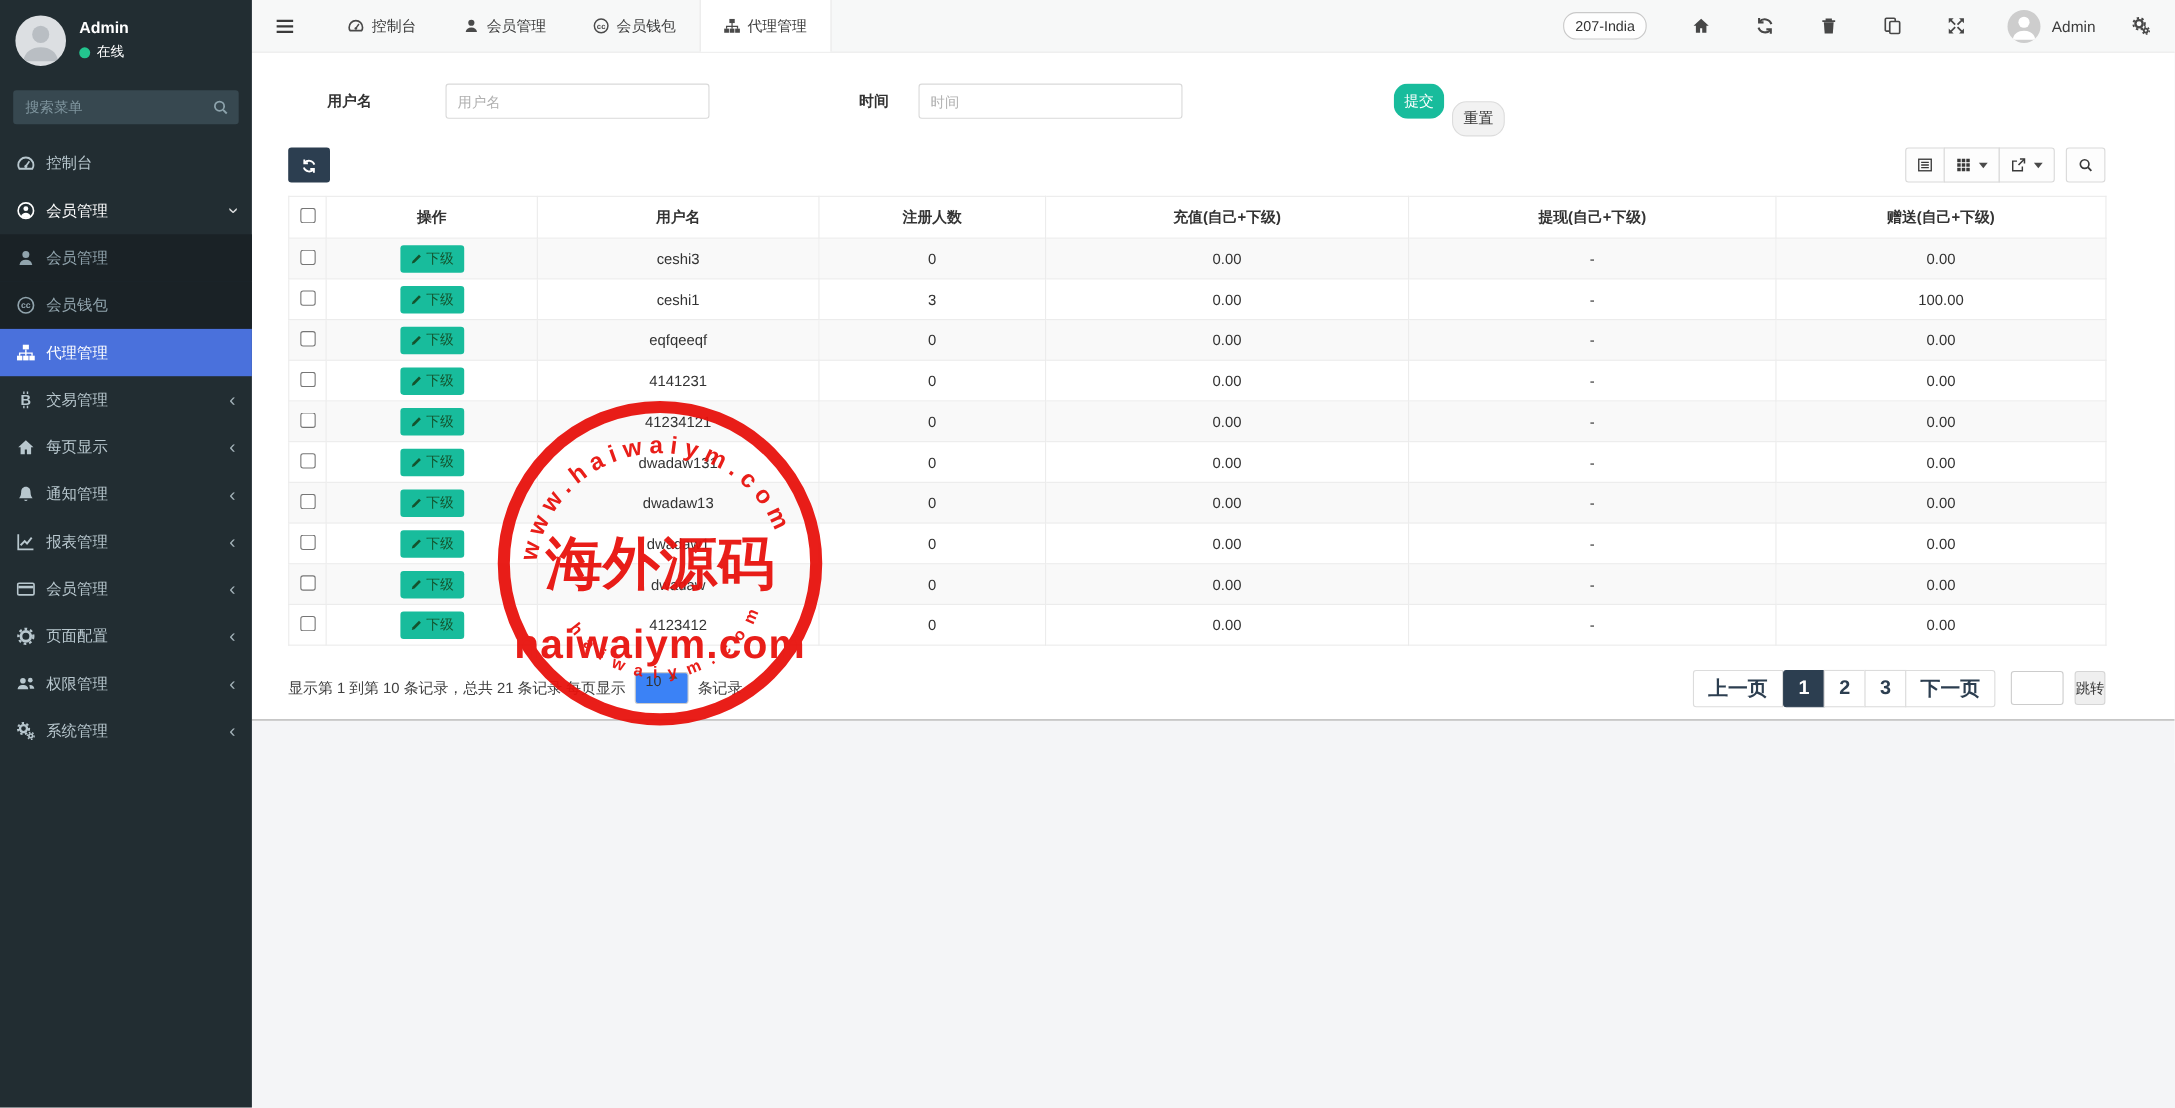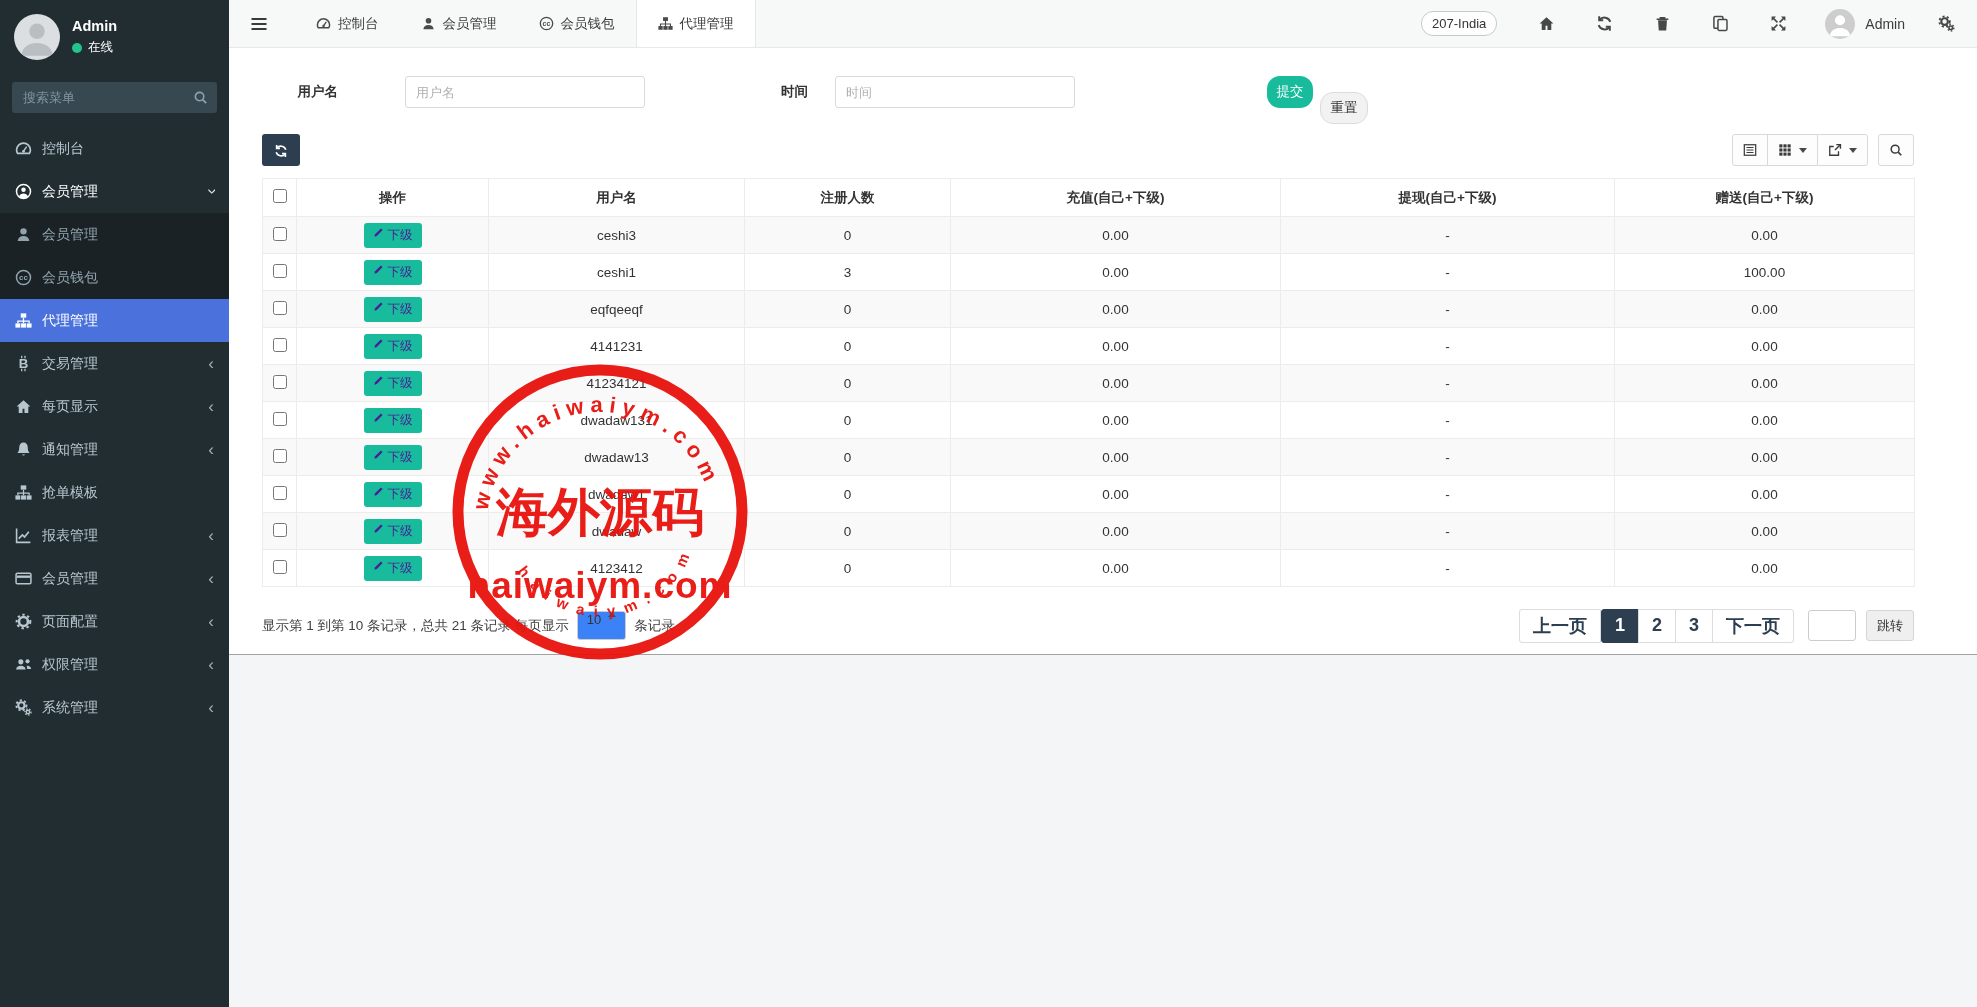--- a/index.html
+++ b/index.html
@@ -63,34 +63,34 @@
   .caret { width:0; height:0; border-left:4px solid transparent; border-right:4px solid transparent; border-top:5px solid #4a4a4a; margin-left:7px; }
   .caret-up { width:0; height:0; border-left:4px solid transparent; border-right:4px solid transparent; border-bottom:5px solid #4a4a4a; margin-left:7px; display:inline-block; }
 
   
   table.grid { position:absolute; top:130px; left:33px; width:1652px; border-collapse:collapse; table-layout:fixed; }
   .grid th, .grid td { border:1px solid #ececec; text-align:center; font-size:13.5px; color:#333; height:38px; overflow:hidden; white-space:nowrap; }
   .grid th { font-weight:bold; background:#fff; }
   .grid td { height:37px; }
   .grid tr.stripe td { background:#f9f9f9; }
   .grid input[type=checkbox] { width:14px; height:14px; cursor:pointer; }
-  .btn-sub { background:#18bc9c; color:#4c1d95; border:none; border-radius:3px; font-size:12.5px; padding:4px 9px; cursor:pointer; font-family:Liberation Serif, serif; display:inline-flex; }
+  .btn-sub { background:#18bc9c; color:#14532d; border:none; border-radius:3px; font-size:12.5px; padding:4px 9px; cursor:pointer; font-family:Liberation Serif, serif; display:inline-flex; align-items:center; }
   .btn-sub .ic { width:11px; height:11px; margin-right:4px; }
 
   
   .footer-row { position:absolute; top:552px; left:33px; width:1652px; display:flex; align-items:center; }
   .summary { font-size:13.5px; color:#404040; display:flex; align-items:center; }
   .page-size { border:1px solid #ccc; background:#3b82f6; border-radius:3px; height:29px; padding:0 9px; margin:11px 8px; display:inline-flex; align-items:flex-start; font-size:13px; color:#333; cursor:pointer; }
   .pager { margin-left:auto; display:flex; align-items:center; }
   .pg { min-width:32px; height:34px; padding:16px 13px; background:#fff; border:1px solid #dcdcdc; color:#2c3e50; font-size:18px; margin-left:-1px; cursor:pointer; display:flex; align-items:center; justify-content:center;font-weight:bold; }
   .pg:first-child { border-radius:3px 0 0 3px; margin-left:0; }
   .pg.last { border-radius:0 3px 3px 0; }
   .pg.active { background:#2c3e50; border-color:#2c3e50; color:#fff; }
   .jump-input { width:48px; height:31px; border:1px solid #ccc; border-radius:3px; margin-left:14px; outline:none; padding:0 6px; font-size:13px; }
-  .btn-jump { height:31px; padding:0 10px; background:#efefef; border:1px solid #d5d5d5; border-radius:3px; color:#333; font-size:13px; margin-left:10px; cursor:pointer; }
+  .btn-jump { height:31px; padding:0 0; background:#efefef; border:1px solid #d5d5d5; border-radius:3px; color:#333; font-size:13px; margin-left:10px; cursor:pointer; }
 
   
   .stamp { position:absolute; left:216px; top:357px; width:310px; height:310px; z-index:50; pointer-events:none; opacity:.95; }
   .st-ring { fill:none; stroke:#e8120d; stroke-width:11px; }
   .st-arc { font-size:22px; font-weight:bold; letter-spacing:6px; fill:#e8120d; }
   .st-center { font-size:52px; font-weight:bold; fill:#e8120d; text-anchor:middle; font-family:"DejaVu Serif","Liberation Serif",serif; }
   .st-brand { font-size:37px; font-weight:bold; fill:#e8120d; text-anchor:middle; letter-spacing:1px; }
   .st-arc-b { font-size:15px; font-weight:bold; letter-spacing:10px; fill:#e8120d; }
   .ic svg, .tb-ic svg, .hamburger svg, .btn-refresh svg { width:100%; height:100%; display:block; }
 </style>
@@ -195,32 +195,20 @@
       </li>
       <li class="">
         <span class="ic">
           <svg viewBox="0 0 16 16">
             <path d="M8 1.5c-2.6 0-4 2-4 4.5 0 3-1 4.5-1.8 5.3h11.6C13 10.5 12 9 12 6c0-2.5-1.4-4.5-4-4.5z" fill="currentColor"></path>
             <path d="M6.5 12.6a1.6 1.6 0 0 0 3 0z" fill="currentColor"></path>
           </svg>
         </span>
         <span>通知管理</span>
         <span class="chev">‹</span>
-      </li>
-      <li class="">
-        <span class="ic">
-          <svg viewBox="0 0 16 16">
-            <rect x="5.4" y="1.3" width="5.2" height="4" fill="currentColor"></rect>
-            <rect x="0.4" y="10.7" width="4.6" height="4" fill="currentColor"></rect>
-            <rect x="5.7" y="10.7" width="4.6" height="4" fill="currentColor"></rect>
-            <rect x="11" y="10.7" width="4.6" height="4" fill="currentColor"></rect>
-            <path d="M8 5.3v3.2M2.7 10.7V8.5h10.6v2.2M8 8.5v2.2" stroke="currentColor" fill="none" stroke-width="1.2"></path>
-          </svg>
-        </span>
-        <span>抢单模板</span>
       </li>
       <li class="">
         <span class="ic">
           <svg viewBox="0 0 16 16">
             <path d="M1.5 1.5v13h13" stroke="currentColor" fill="none" stroke-width="1.5"></path>
             <path d="M3.5 11 7 7.5l2 2 4-5" stroke="currentColor" fill="none" stroke-width="1.6"></path>
           </svg>
         </span>
         <span>报表管理</span>
         <span class="chev">‹</span>

